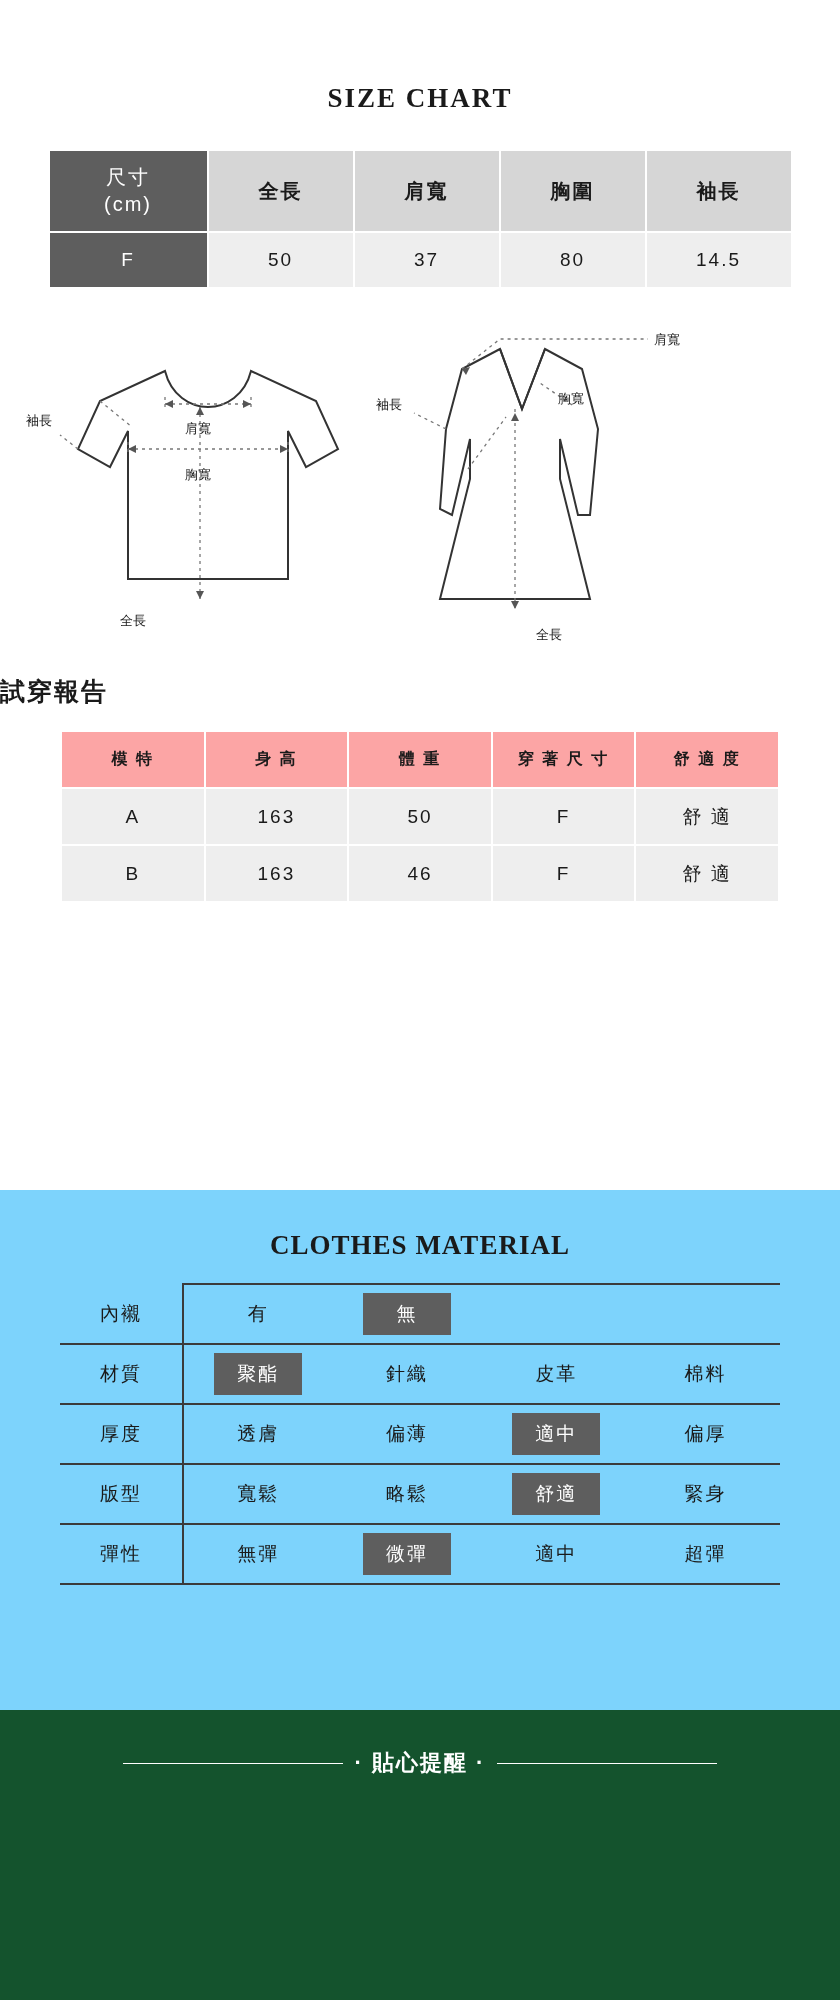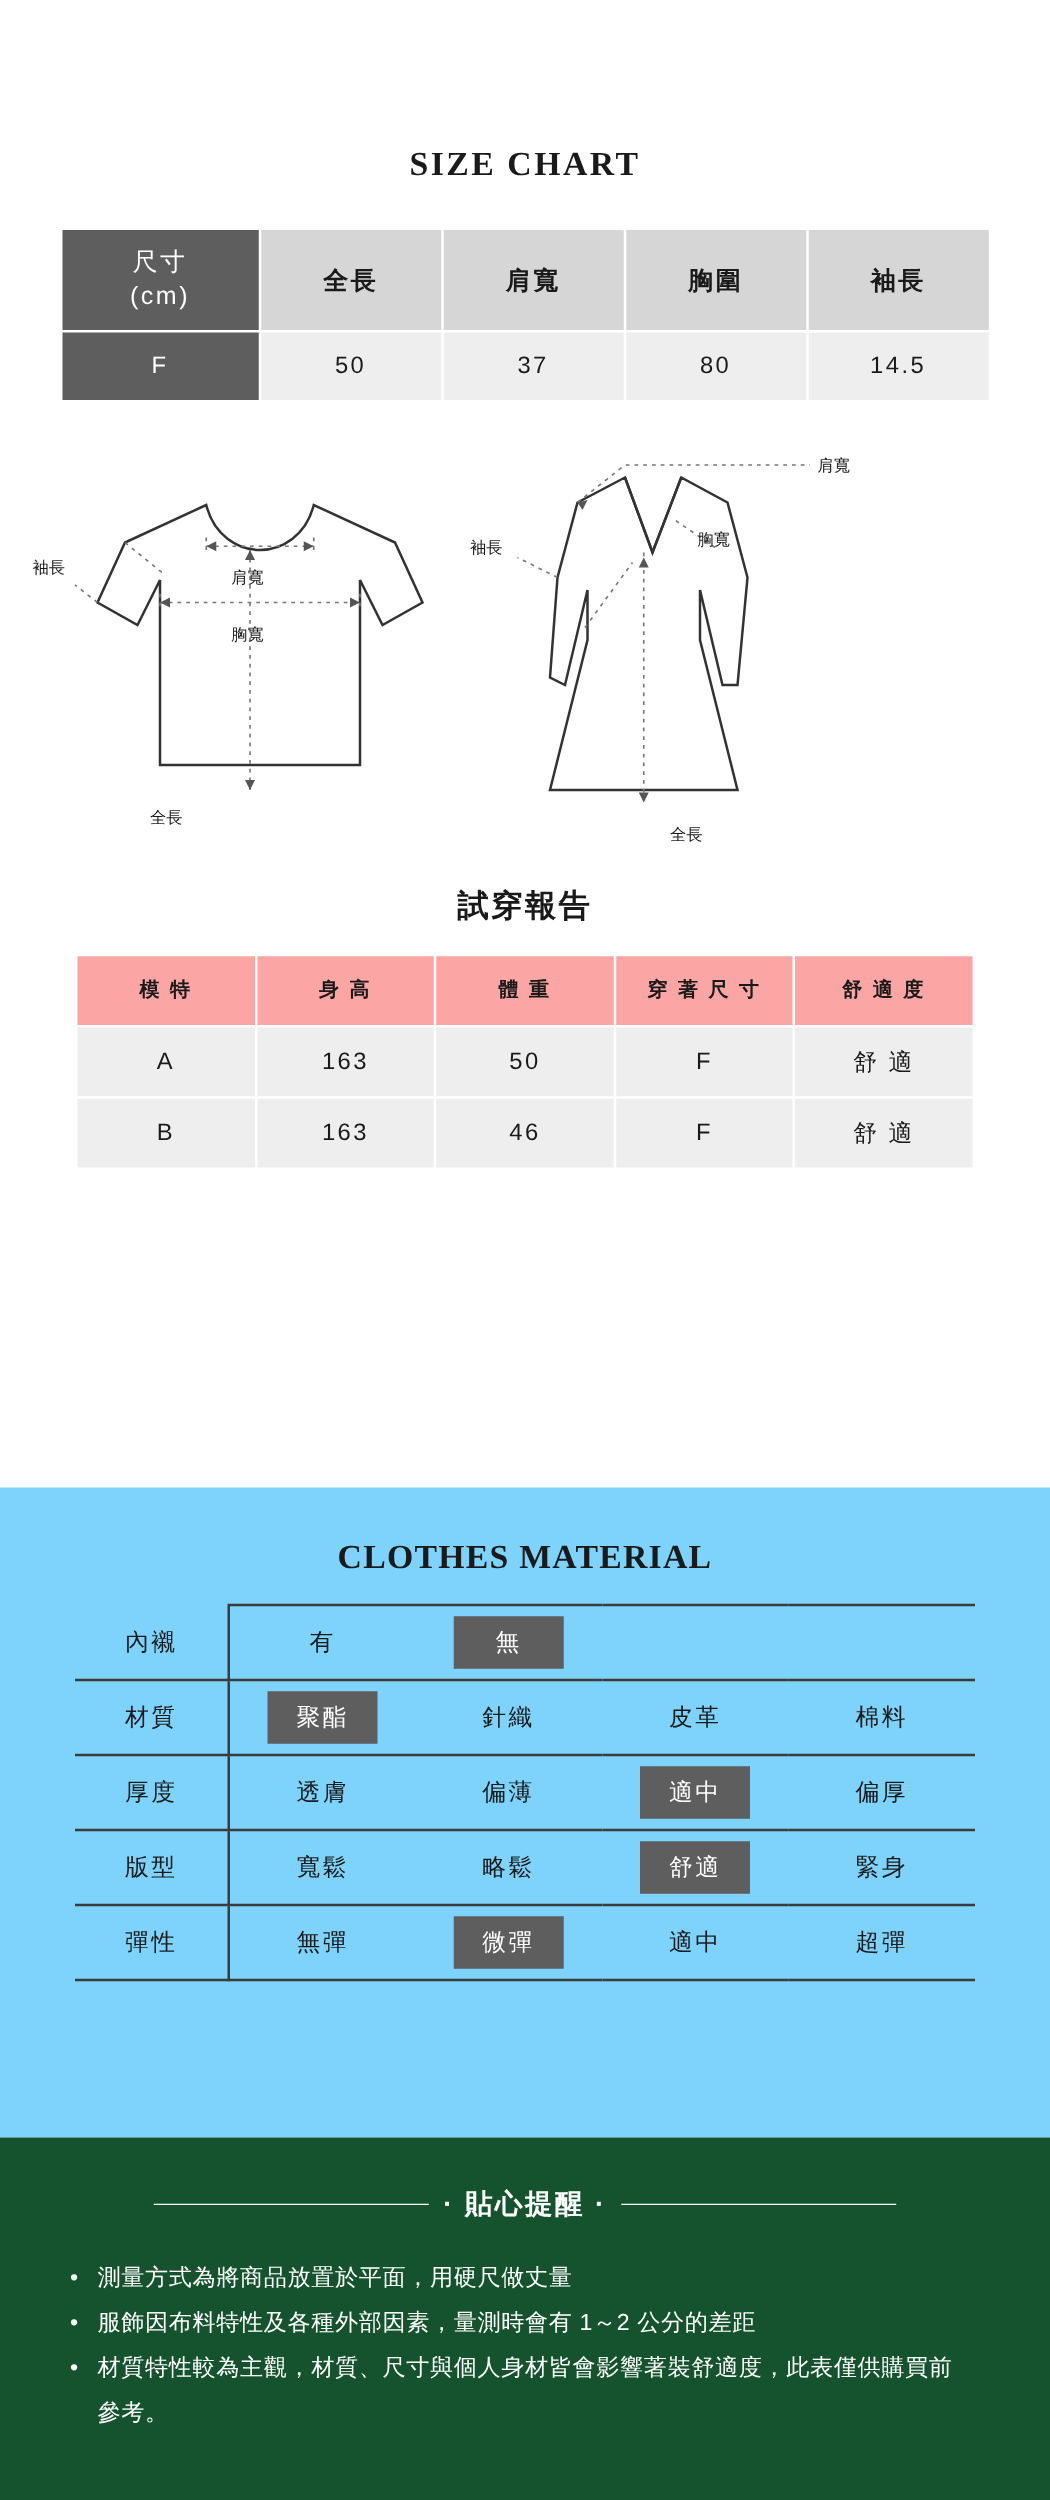--- a/index.html
+++ b/index.html
@@ -22,21 +22,21 @@
   }
 
   
   .size-chart-title {
     text-align: center;
     font-family: "Liberation Serif", serif;
     font-size: 27px;
     font-weight: bold;
     letter-spacing: 2px;
     color: #1a1a1a;
-    padding-top: 116px;
+    padding-top: 83px;
   }
   .size-table {
     width: 745px;
     margin: 35px auto 0 auto;
     border-collapse: collapse;
     table-layout: fixed;
   }
   .size-table td {
     border: 2px solid #ffffff;
     text-align: center;
@@ -72,21 +72,20 @@
   .diagrams {
     position: relative;
     width: 840px;
     height: 360px;
     margin-top: 20px;
   }
   .diagrams svg { display: block; }
 
   
   .fit-title {
-    text-align: center;
     font-size: 25px;
     font-weight: bold;
     color: #1a1a1a;
     letter-spacing: 2px;
     margin-top: 6px;
   }
   .fit-table {
     width: 720px;
     margin: 22px auto 0 auto;
     border-collapse: collapse;
@@ -366,20 +365,15 @@
     </tbody>
       </table>
   </div>
 
   <div class="notes-block">
     <div class="notes-head">
       <span class="rule"></span>
       <span class="notes-title">· 貼心提醒 ·</span>
       <span class="rule"></span>
     </div>
-    <ul class="notes-list">
-      <li>測量方式為將商品放置於平面，用硬尺做丈量</li>
-      <li>服飾因布料特性及各種外部因素，量測時會有 1～2 公分的差距</li>
-      <li>材質特性較為主觀，材質、尺寸與個人身材皆會影響著裝舒適度，此表僅供購買前參考。</li>
-    </ul>
   </div>
 
 </div>
 
 </body></html>

